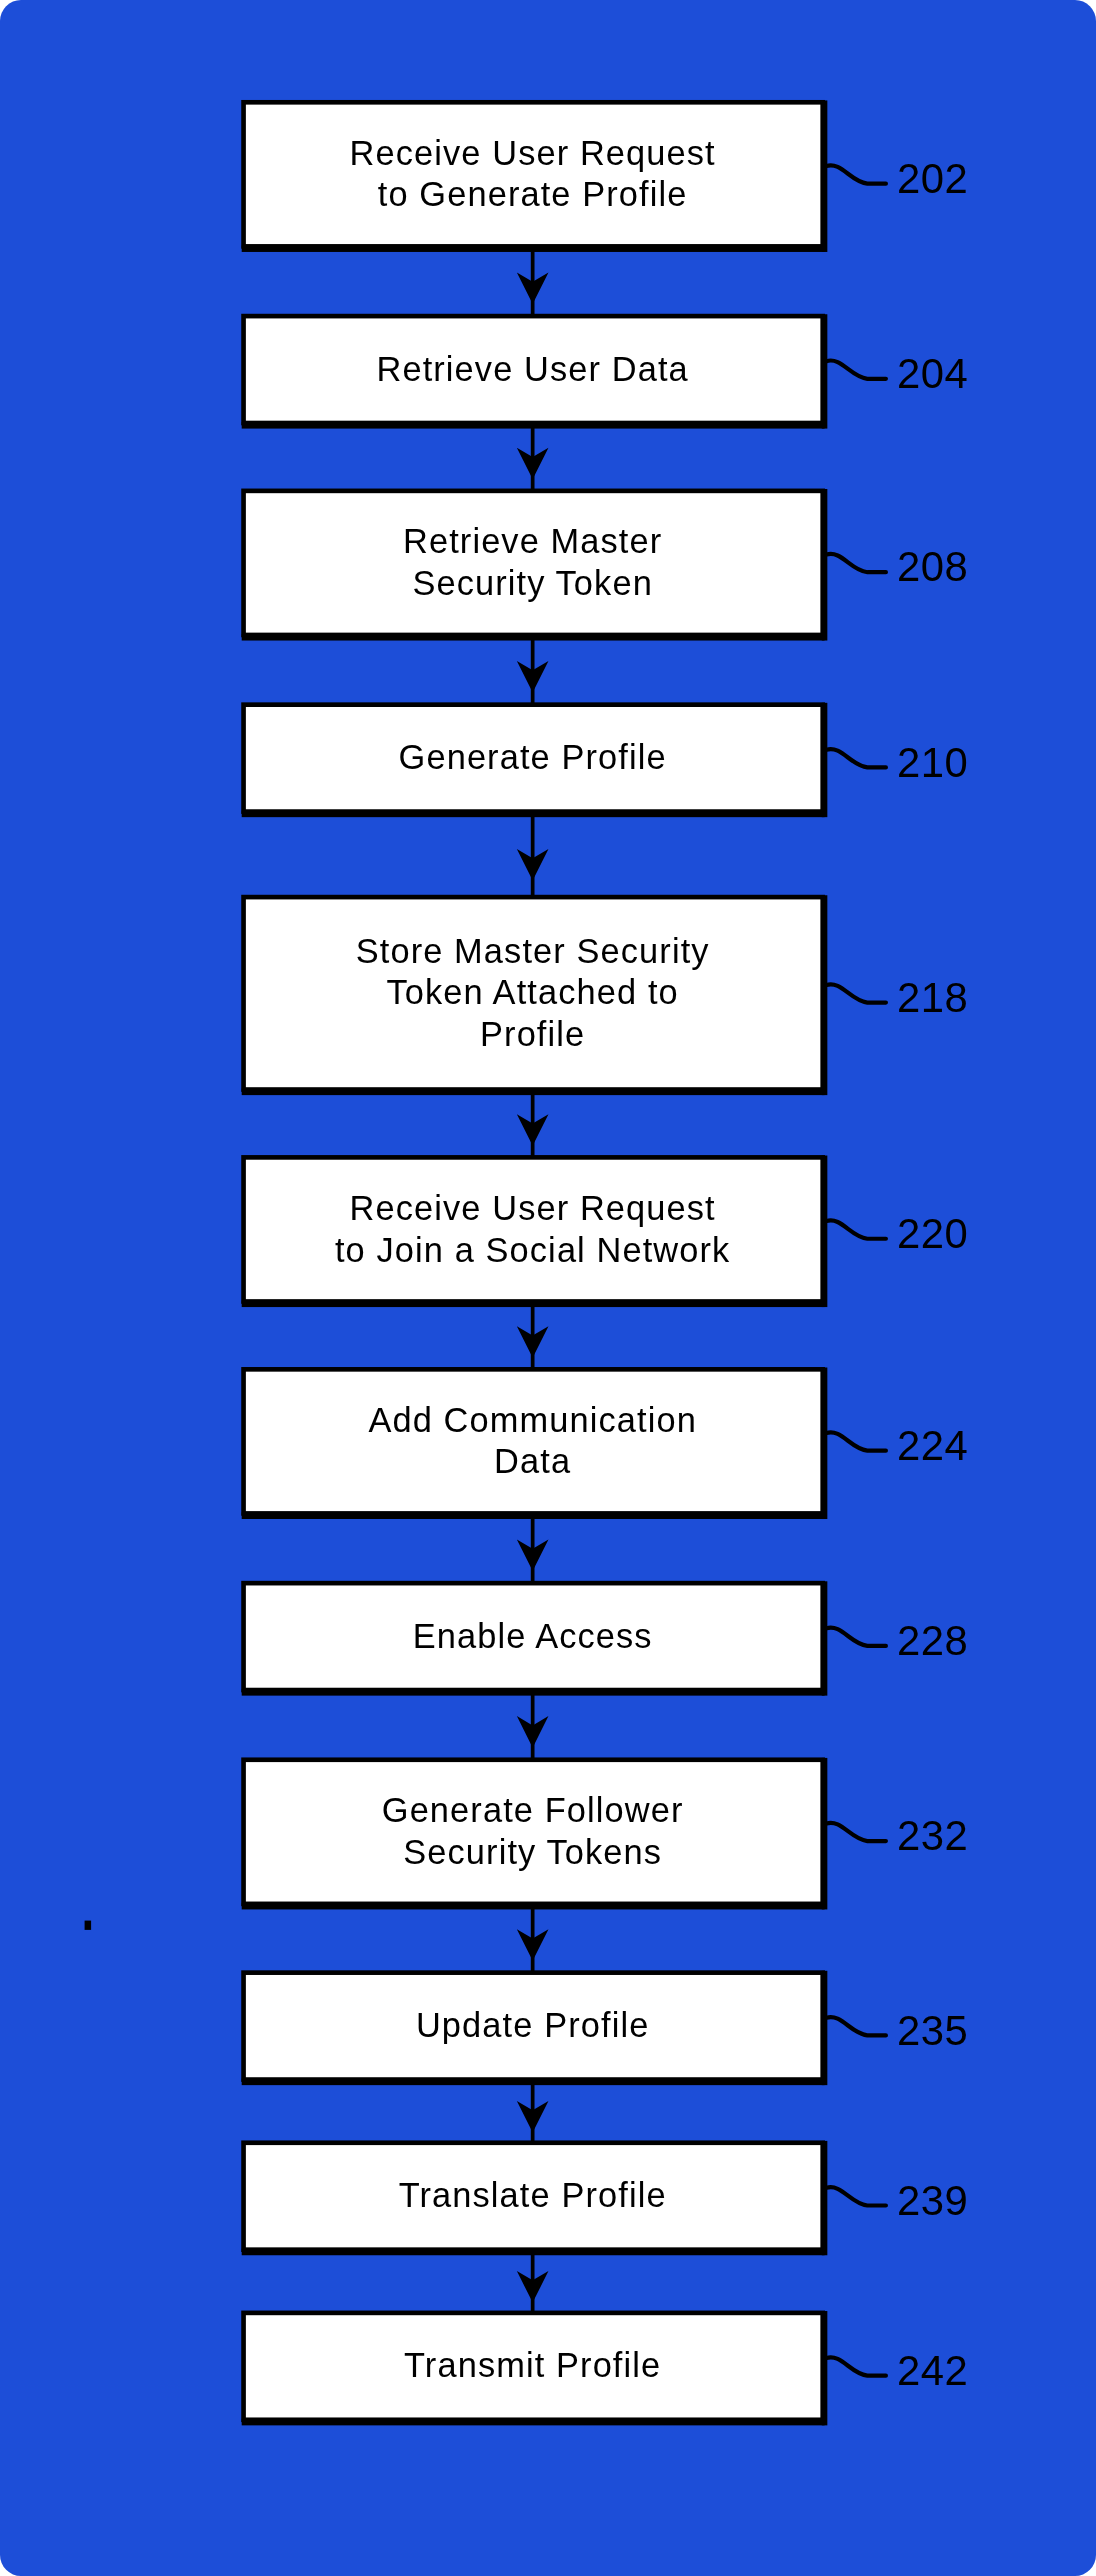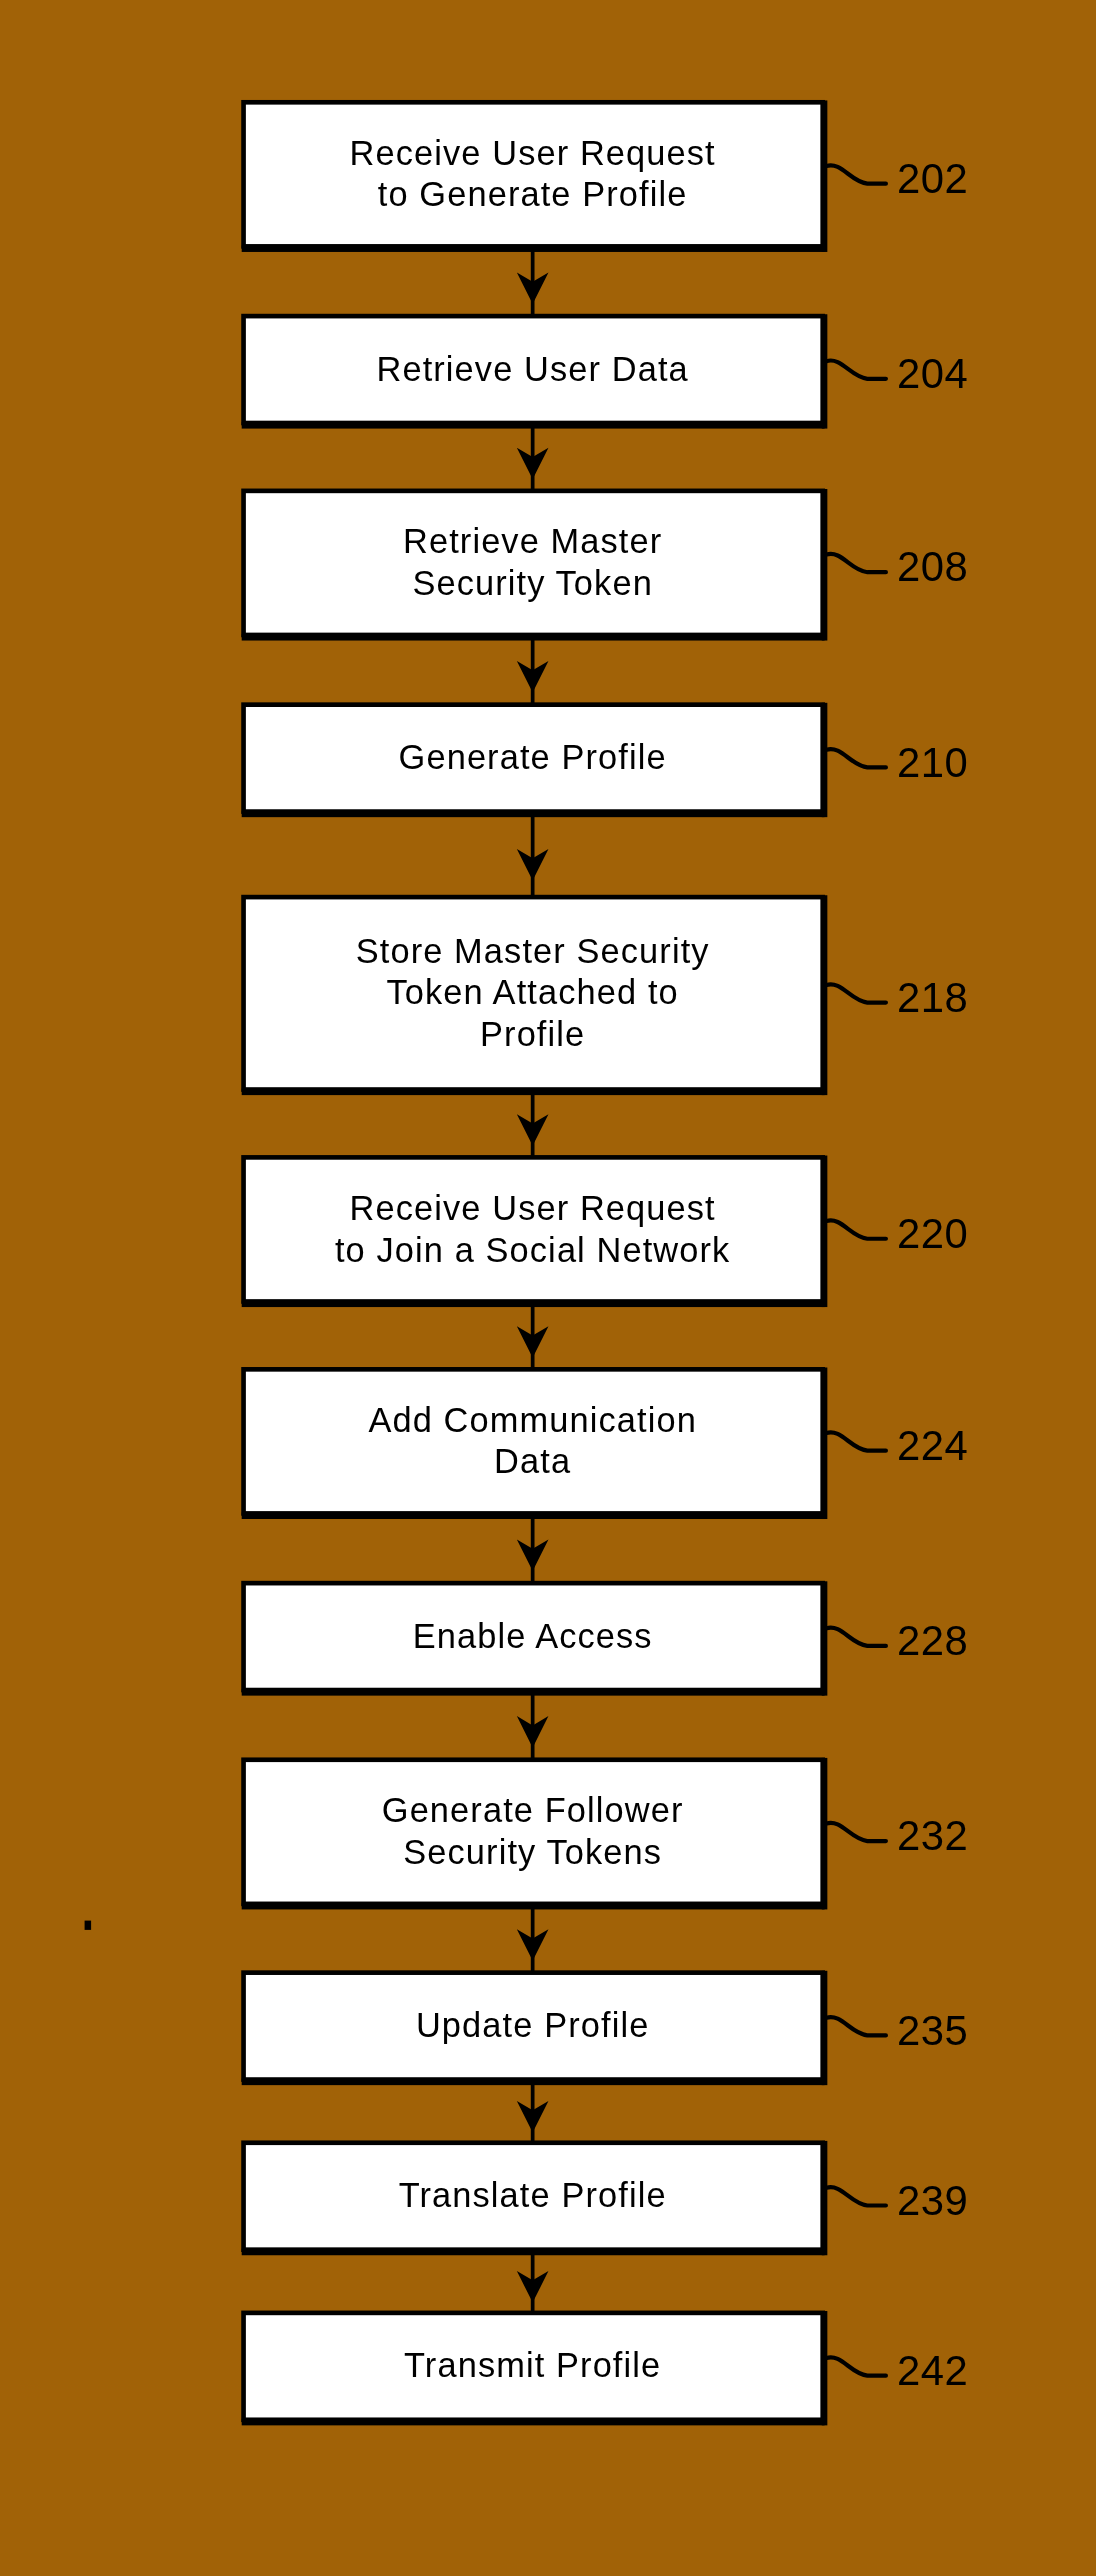--- a/index.html
+++ b/index.html
@@ -7,22 +7,23 @@
     padding: 0;
     background: #ffffff;
   }
   body {
     font-family: "Liberation Sans", "DejaVu Sans", sans-serif;
   }
   #page {
     position: relative;
     width: 1096px;
     height: 2576px;
-    background: #a16207;
+    background: #1d4ed8;
     overflow: hidden;
+    border-radius: 21px;
   }
   #flowchart-svg {
     position: absolute;
     top: 0;
     left: 0;
     width: 1096px;
     height: 2576px;
     display: block;
   }
   .box-rect {

